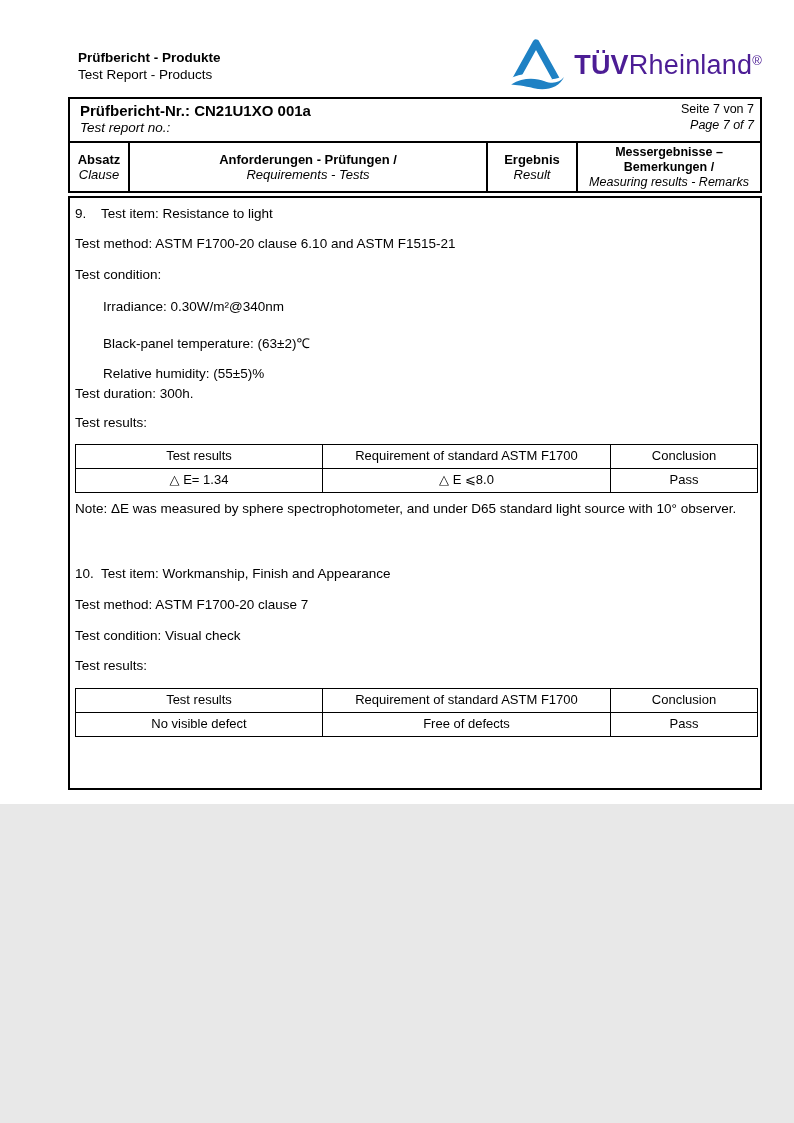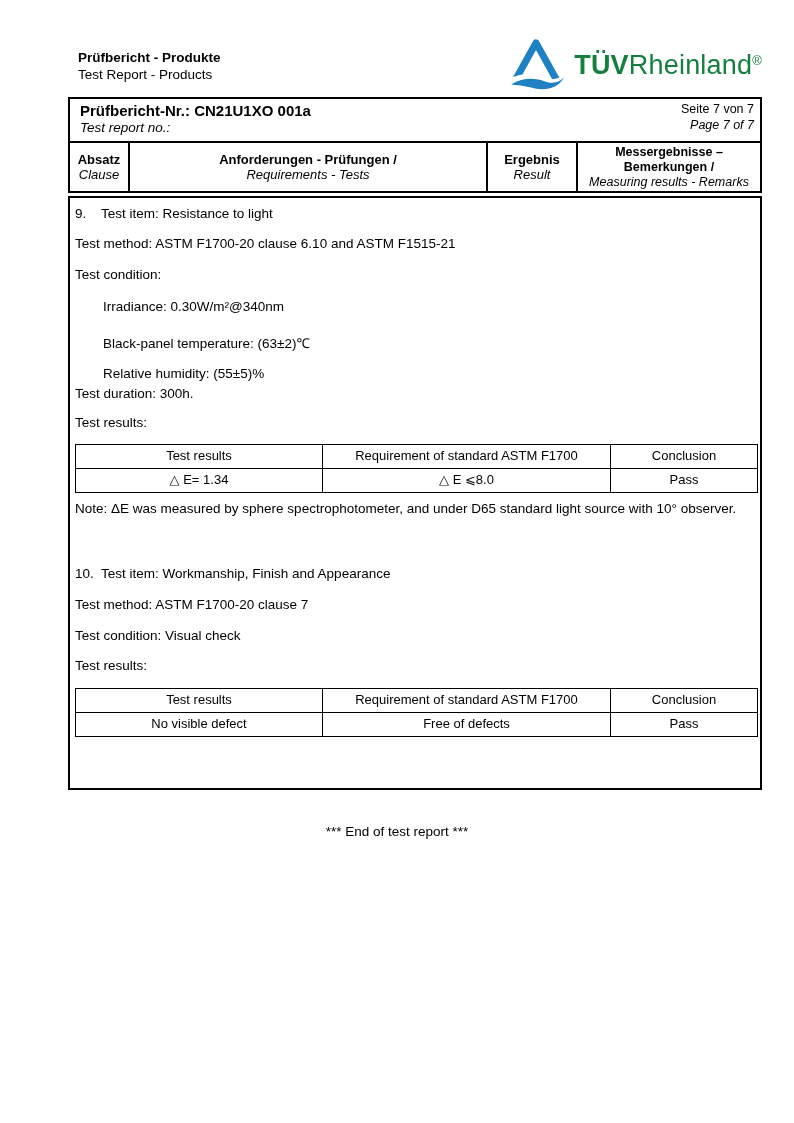--- a/index.html
+++ b/index.html
@@ -1,33 +1,33 @@
 <!DOCTYPE html>
 <html><head>
 <meta charset="utf-8">
 <style>
   * { margin:0; padding:0; box-sizing:border-box; }
   html,body { background:#e8e8e8; }
   .page {
     position:relative;
-    width:794px; height:1123px;
+    width:794px; height:804px;
     margin:0 auto;
     background:#ffffff;
     font-family:"Liberation Sans", sans-serif;
     color:#000;
     overflow:hidden;
   }
   
   .letterhead { position:absolute; left:78px; top:50px; }
   .letterhead .de { font-weight:bold; font-size:13.5px; }
   .letterhead .en { font-size:13.5px; margin-top:2px; }
 
   .logo { position:absolute; right:32px; top:38px; display:flex; align-items:center; }
   .logo svg { width:56px; height:54px; margin-right:10px; }
-  .logo .brand { font-size:27px; color:#15803d; letter-spacing:0.2px; white-space:nowrap; }
+  .logo .brand { font-size:27px; color:#4c1d95; letter-spacing:0.2px; white-space:nowrap; }
   .logo .brand b { font-weight:bold; }
   .logo .reg { font-size:13px; vertical-align:9px; }
 
   
   .report-head {
     position:absolute; left:68px; top:97px; width:694px;
     border:2px solid #000;
   }
   .head-top { display:flex; justify-content:space-between; border-bottom:2px solid #000; min-height:44px; padding:3px 6px 4px 10px; }
   .report-no-de { font-weight:bold; font-size:15px; }

